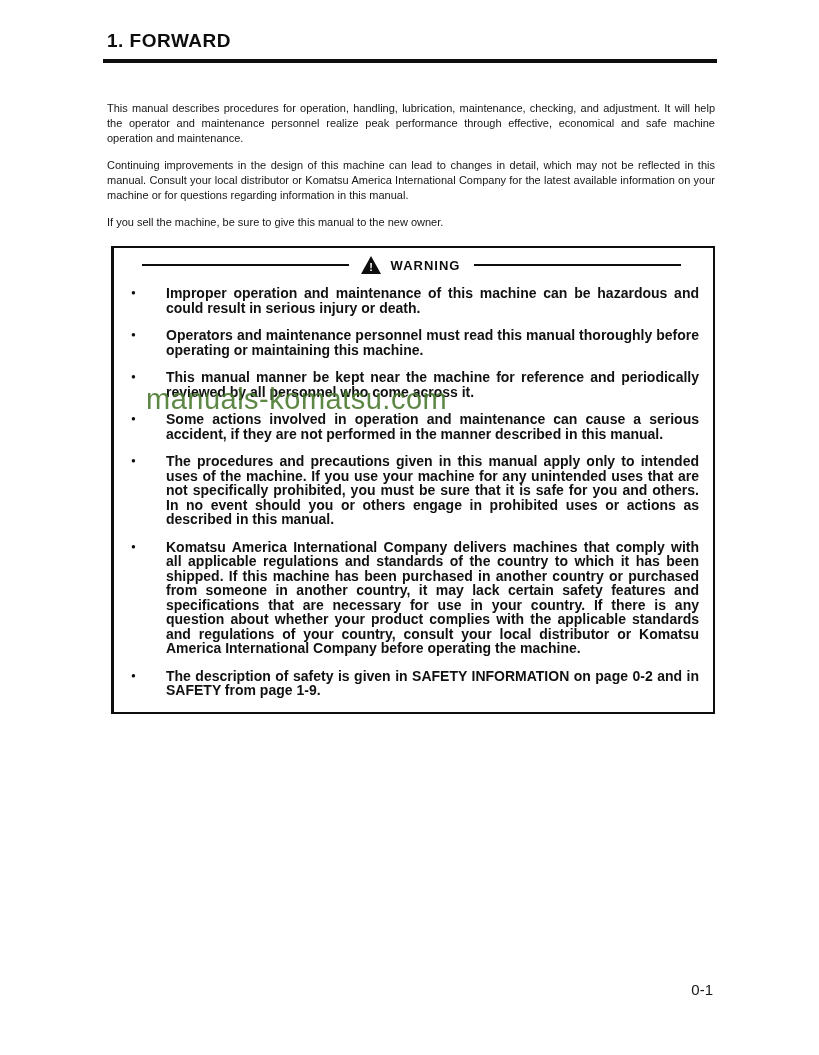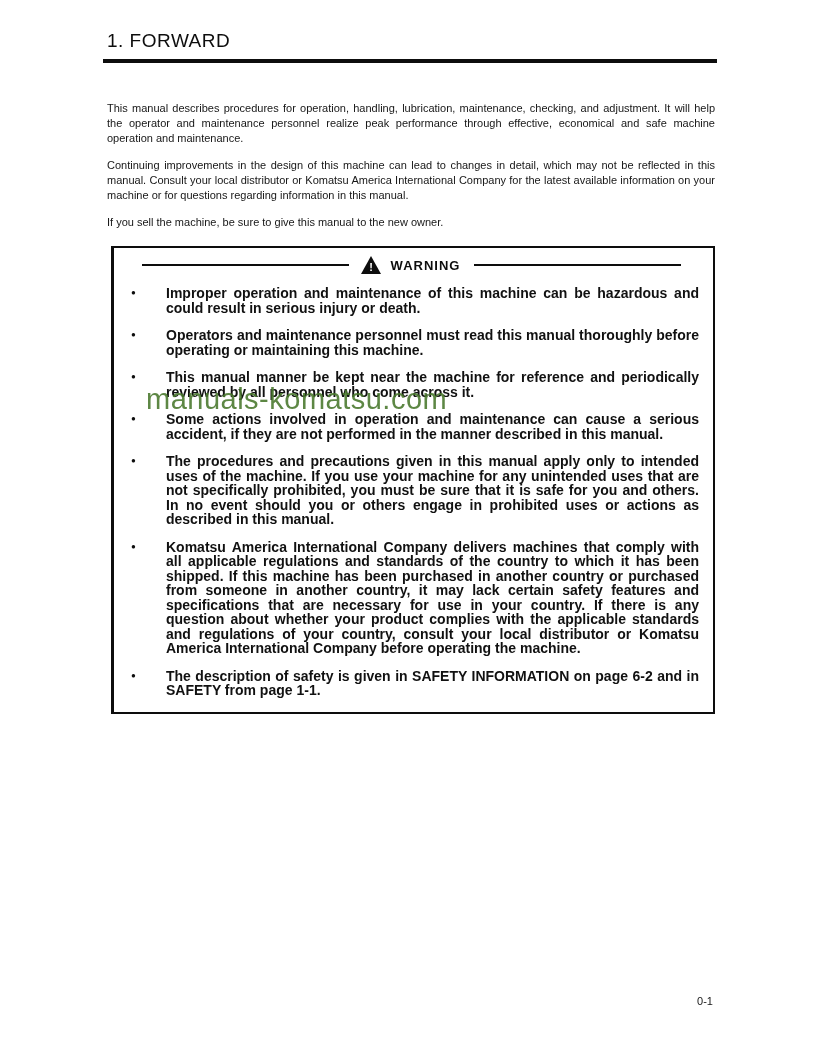--- a/index.html
+++ b/index.html
@@ -16,21 +16,21 @@
 
   .content {
     position: absolute;
     left: 103px;
     top: 30px;
     width: 614px;
   }
 
   h1.page-title {
     font-size: 19px;
-    font-weight: normal;
+    font-weight: bold;
     letter-spacing: 0.5px;
     color: #0d0d0d;
     padding-left: 4px;
   }
 
   .title-rule {
     margin-top: 7px;
     height: 4px;
     background: #0d0d0d;
     width: 100%;
@@ -127,22 +127,22 @@
     color: #47772b;
     opacity: 0.88;
     letter-spacing: 0.5px;
     white-space: nowrap;
     pointer-events: none;
   }
 
   .page-number {
     position: absolute;
     right: 106px;
-    bottom: 48px;
-    font-size: 11px;
+    bottom: 57px;
+    font-size: 15px;
     color: #161616;
   }
 </style>
 </head>
 <body>
 
 <div class="page">
   <div class="content">
 
     <h1 class="page-title">1. FORWARD</h1>
@@ -185,21 +185,21 @@
         <li>
           <span class="bullet-marker">●</span>
           <span class="bullet-text">The procedures and precautions given in this manual apply only to intended uses of the machine. If you use your machine for any unintended uses that are not specifically prohibited, you must be sure that it is safe for you and others. In no event should you or others engage in prohibited uses or actions as described in this manual.</span>
         </li>
         <li>
           <span class="bullet-marker">●</span>
           <span class="bullet-text">Komatsu America International Company delivers machines that comply with all applicable regulations and standards of the country to which it has been shipped. If this machine has been purchased in another country or purchased from someone in another country, it may lack certain safety features and specifications that are necessary for use in your country. If there is any question about whether your product complies with the applicable standards and regulations of your country, consult your local distributor  or Komatsu America International Company before operating the machine.</span>
         </li>
         <li>
           <span class="bullet-marker">●</span>
-          <span class="bullet-text">The description of safety is given in SAFETY INFORMATION on page 6-2 and in SAFETY from page 1-1.</span>
+          <span class="bullet-text">The description of safety is given in SAFETY INFORMATION on page 0-2 and in SAFETY from page 1-9.</span>
         </li>
       </ul>
     </section>
 
   </div>
 
   <div class="watermark">manuals-komatsu.com</div>
   <div class="page-number">0-1</div>
 </div>
 

